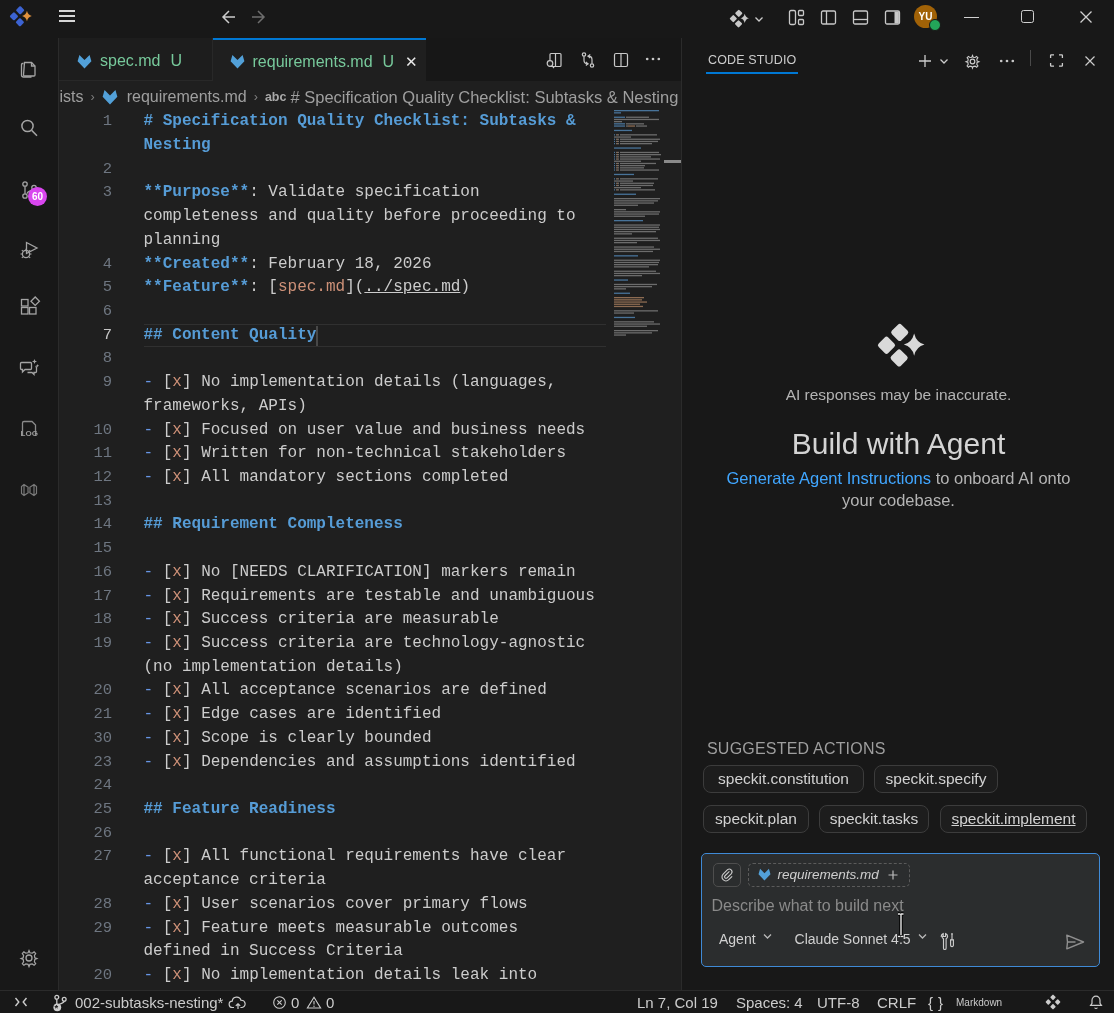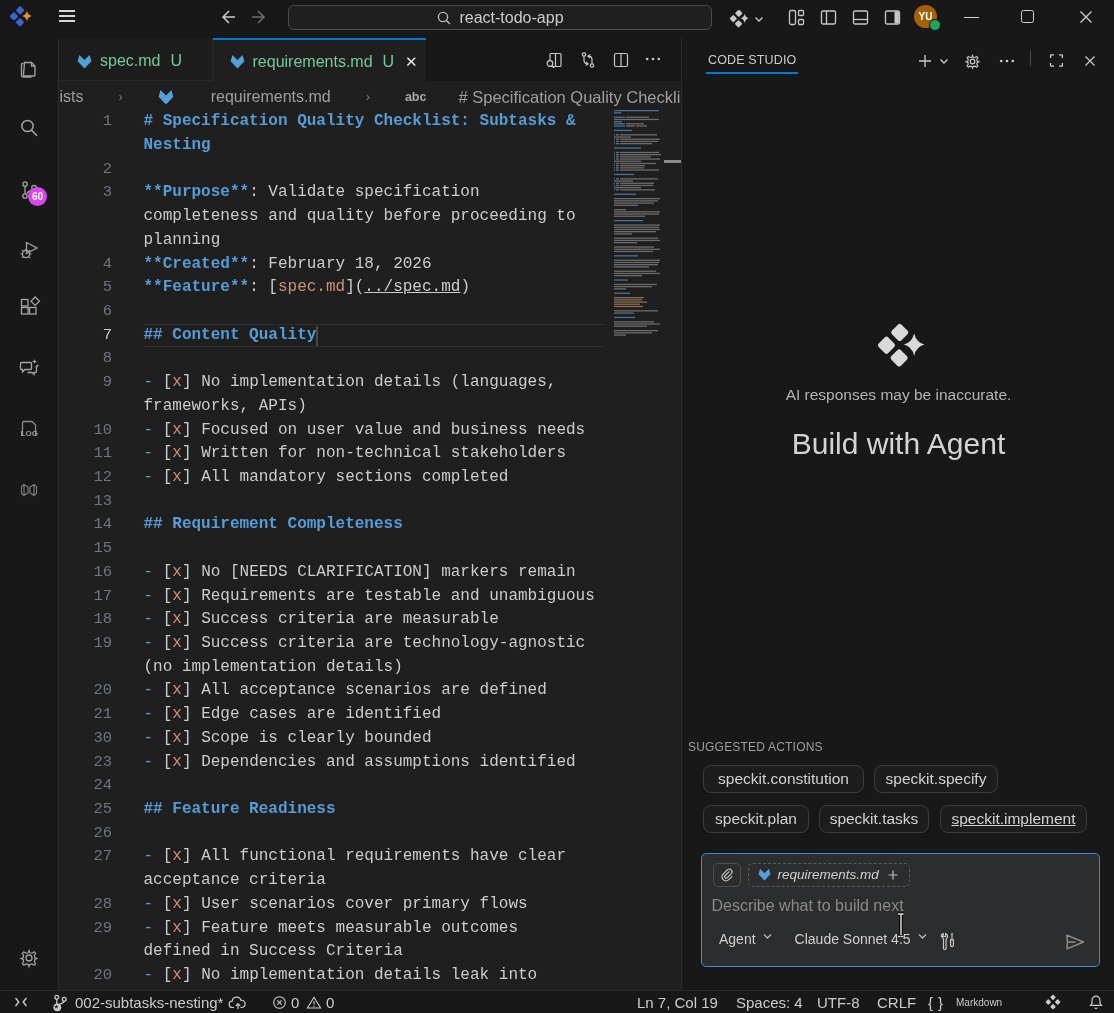--- a/index.html
+++ b/index.html
@@ -17,21 +17,21 @@
   color:#fff; font-size:10px; font-weight:bold; display:flex; align-items:center; justify-content:center; }
 
 #tabstrip { position:absolute; left:59px; top:38px; width:622px; height:43px; background:#171717; }
 .tab { position:absolute; top:0; height:43px; display:flex; align-items:center; font-size:16px; color:#77c99b; }
 #tab1 { left:0; width:153.5px; background:#1d1d1d; border-right:1px solid #282828; border-bottom:1px solid #282828; padding-left:18px; padding-top:4px; gap:8px; }
 #tab2 { left:153.5px; width:213px; background:#1f1f1f; border-top:2px solid #0078d4; padding-left:17px; padding-top:2px; gap:8px; }
 .tabU { margin-left:2px; }
 .tabx { color:#e8e8e8; font-size:15px; margin-left:3px; }
 
 #crumb { position:absolute; left:59px; top:81px; width:622px; height:29px; background:#1f1f1f;
-  display:flex; align-items:center; padding-top:3px; font-size:16px; color:#9f9f9f; white-space:nowrap; overflow:hidden;gap:28px; }
+  display:flex; align-items:center; padding-top:3px; font-size:16px; color:#9f9f9f; white-space:nowrap; overflow:hidden; }
 #crumb svg { flex:0 0 auto; }
 .csep { margin:0 7px; color:#808080; font-size:12.5px; }
 
 #editor { position:absolute; left:59px; top:110px; width:622px; height:880px; background:#1f1f1f; overflow:hidden; }
 #gutter { position:absolute; left:0; top:0.2px; width:53px; text-align:right;
   font-family:"Liberation Mono", monospace; font-size:15.5px; line-height:23.72px; color:#6e7681; }
 #gutter .cur { color:#c6c6c6; }
 #code { position:absolute; left:84.5px; top:0.2px; font-family:"Liberation Mono", monospace;
   font-size:16px; line-height:23.72px; color:#ccc; white-space:pre; }
 #code .b { color:#569cd6; font-weight:bold; }
@@ -46,21 +46,21 @@
 
 #panel { position:absolute; left:681px; top:38px; width:433px; height:952px; background:#181818; border-left:1px solid #2b2b2b; }
 #ptitle { position:absolute; left:26px; top:15px; font-size:12.5px; color:#cccccc; letter-spacing:0.15px; }
 #ptitle::after { content:""; position:absolute; left:-2px; right:-2px; bottom:-7px; height:1.6px; background:#0078d4; }
 .phicons { position:absolute; top:14px; display:flex; align-items:center; }
 #center { position:absolute; left:0; top:281px; width:433px; text-align:center; }
 #bwa { font-size:30px; color:#d4d4d4; font-weight:400; }
 #sub1 { font-size:15.5px; color:#b4b4b4; }
 #sub2 { font-size:16.5px; color:#b4b4b4; line-height:22px; }
 #sub2 a { color:#40a6ff; text-decoration:none; }
-#sugg { position:absolute; left:6px; top:702px; font-size:12px; letter-spacing:0.2px; color:#9e9e9e; }
+#sugg { position:absolute; left:25px; top:702px; font-size:16px; letter-spacing:0.2px; color:#9e9e9e; }
 .pill { position:absolute; height:28px; background:#1d1d1d; border:1px solid #3c3c3c; border-radius:8px;
   font-size:15.5px; color:#d2d2d2; display:flex; align-items:center; justify-content:center; }
 #inbox { position:absolute; left:18.5px; top:814.5px; width:399px; height:114px; background:#2b2d2e;
   border:1px solid #3f8ad6; border-radius:5px; }
 #clipbtn { position:absolute; left:11px; top:9px; width:28px; height:24px; border:1px solid #4e4e4e; border-radius:5px;
   display:flex; align-items:center; justify-content:center; }
 #chip { position:absolute; left:46px; top:9px; height:24px; border:1px dashed #5b5b5b; border-radius:5px;
   display:flex; align-items:center; padding:0 9px; gap:7px; }
 #chip .fn { font-style:italic; font-size:13.5px; color:#cfcfcf; }
 #ph { position:absolute; left:10px; top:43px; font-size:16px; color:#8a8a8a; }
@@ -89,27 +89,20 @@
   </div>
   <div class="abs" style="left:218px;top:7px;">
       <svg class="" width="20" height="20" viewBox="0 0 20 20" fill="none">
         <path d="M11 4.5 L5 10.5 L11 16.5 M5 10.5 H17" stroke="#cccccc" stroke-width="1.5" transform="translate(0 -0.5)"></path>
       </svg>
     </div>
   <div class="abs" style="left:249px;top:7px;">
       <svg class="" width="20" height="20" viewBox="0 0 20 20" fill="none">
         <path d="M9 4.5 L15 10.5 L9 16.5 M15 10.5 H3" stroke="#6e6e6e" stroke-width="1.5" transform="translate(0 -0.5)"></path>
       </svg>
-    </div>
-  <div id="searchbox">
-      <svg class="" width="16" height="16" viewBox="0 0 16 16" fill="none">
-        <circle cx="7" cy="7" r="4.6" stroke="#b8b8b8" stroke-width="1.4"></circle>
-        <path d="M10.4 10.4 L14 14" stroke="#b8b8b8" stroke-width="1.4"></path>
-      </svg>
-      <span>react-todo-app</span>
     </div>
   <div class="abs" style="left:729px;top:7px;">
       <svg width="21" height="21" viewBox="-2 -2 52 52">
         <rect x="-6.9" y="-6.9" width="13.8" height="13.8" rx="2.6" transform="translate(22.2 13.7) rotate(45)" fill="#c8c8c8"></rect>
         <rect x="-6.9" y="-6.9" width="13.8" height="13.8" rx="2.6" transform="translate(8.7 26.8) rotate(45)" fill="#c8c8c8"></rect>
         <rect x="-6.9" y="-6.9" width="13.8" height="13.8" rx="2.6" transform="translate(21.6 39.7) rotate(45)" fill="#c8c8c8"></rect>
         <path d="M36.9 14.8 Q39.1 23.9 47.4 26.1 Q39.1 28.3 36.9 37.4 Q34.7 28.3 26.4 26.1 Q34.7 23.9 36.9 14.8 Z" fill="#c8c8c8"></path>
       </svg>
     </div>
   <div class="abs" style="left:753px;top:13px;">
@@ -515,20 +508,21 @@
     <div style="display:flex;justify-content:center;transform:translate(3px,-2px);">
         <svg width="51" height="51" viewBox="-2 -2 52 52">
           <rect x="-6.9" y="-6.9" width="13.8" height="13.8" rx="2.6" transform="translate(22.2 13.7) rotate(45)" fill="#d9d9d9"></rect>
           <rect x="-6.9" y="-6.9" width="13.8" height="13.8" rx="2.6" transform="translate(8.7 26.8) rotate(45)" fill="#d9d9d9"></rect>
           <rect x="-6.9" y="-6.9" width="13.8" height="13.8" rx="2.6" transform="translate(21.6 39.7) rotate(45)" fill="#d9d9d9"></rect>
           <path d="M36.9 14.8 Q39.1 23.9 47.4 26.1 Q39.1 28.3 36.9 37.4 Q34.7 28.3 26.4 26.1 Q34.7 23.9 36.9 14.8 Z" fill="#d9d9d9"></path>
         </svg>
       </div>
     <div id="sub1" style="margin-top:16px;">AI responses may be inaccurate.</div>
     <div id="bwa" style="margin-top:23px;">Build with Agent</div>
+    <div id="sub2" style="margin-top:6px;"><a>Generate Agent Instructions</a> to onboard AI onto<br>your codebase.</div>
   </div>
 
   <div id="sugg">SUGGESTED ACTIONS</div>
   <div class="pill" style="left:21px;top:727px;width:161px;">speckit.constitution</div>
   <div class="pill" style="left:192px;top:727px;width:124px;">speckit.specify</div>
   <div class="pill" style="left:21px;top:767px;width:106px;">speckit.plan</div>
   <div class="pill" style="left:137px;top:767px;width:110px;">speckit.tasks</div>
   <div class="pill" style="left:258px;top:767px;width:147px;text-decoration:underline;">speckit.implement</div>
 
   <div id="inbox">

